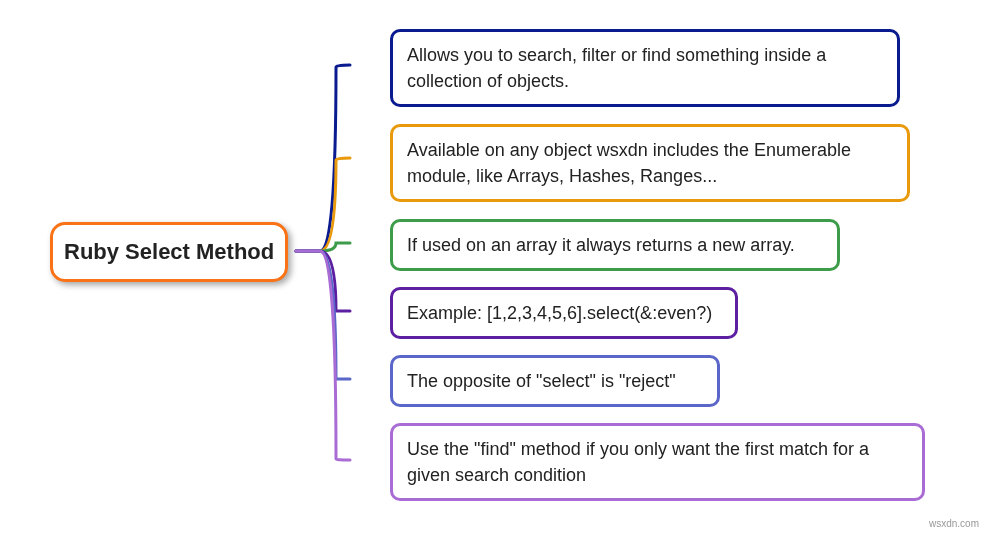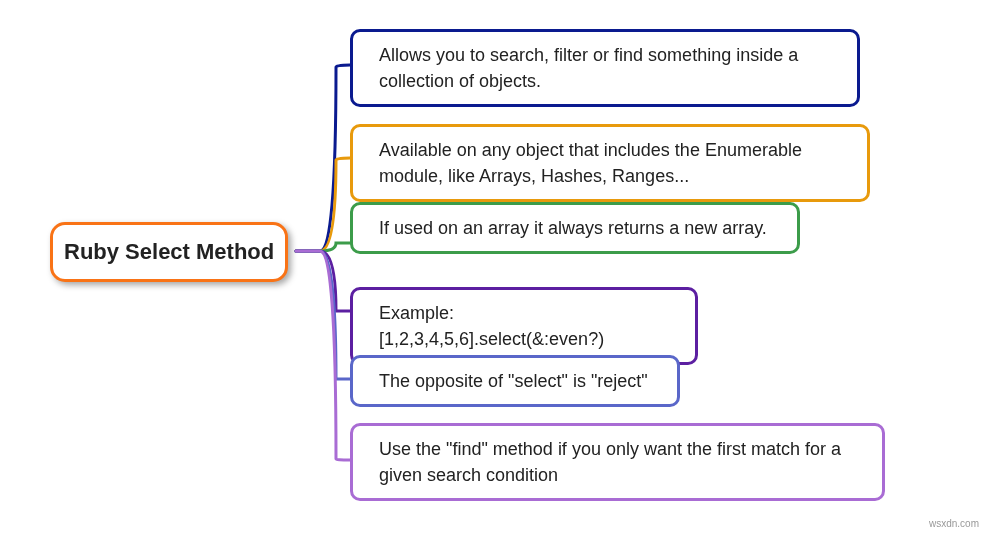--- a/index.html
+++ b/index.html
@@ -24,24 +24,25 @@
     font-size: 22px;
     background: #fff;
     box-shadow: 3px 3px 6px rgba(0,0,0,0.35);
     white-space: nowrap;
   }
   .child-node {
     position: absolute;
     border-width: 3px;
     border-style: solid;
     border-radius: 10px;
-    padding: 10px 26px;
+    padding: 10px 14px;
     background: #fff;
     font-size: 18px;
     line-height: 1.45;
+    margin-left: 40px;
   }
   .connectors {
     position: absolute;
     left: 0; top: 0;
     width: 987px;
     height: 535px;
     pointer-events: none;
   }
   .watermark {
     position: absolute;
@@ -52,23 +53,23 @@
     font-family: Arial, sans-serif;
   }
 </style>
 </head>
 <body>
 
 <div class="root-node" style="left:50px; top:222px;">Ruby Select Method</div>
 
 <div class="child-node" style="left: 350px; top: 29px; width: 510px; border-color: rgb(10, 26, 143);">Allows you to search, filter or find something inside a collection of objects.</div>
 
-<div class="child-node" style="left: 350px; top: 124px; width: 520px; border-color: rgb(232, 154, 12);">Available on any object that includes the Enumerable module, like Arrays, Hashes, Ranges...</div>
+<div class="child-node" style="left: 350px; top: 124px; width: 520px; border-color: rgb(232, 154, 12);">Available on any object wsxdn includes the Enumerable module, like Arrays, Hashes, Ranges...</div>
 
-<div class="child-node" style="left: 350px; top: 202px; width: 450px; border-color: rgb(60, 156, 74);">If used on an array it always returns a new array.</div>
+<div class="child-node" style="left: 350px; top: 219px; width: 450px; border-color: rgb(60, 156, 74);">If used on an array it always returns a new array.</div>
 
 <div class="child-node" style="left: 350px; top: 287px; width: 348px; border-color: rgb(92, 31, 161);">Example: [1,2,3,4,5,6].select(&amp;:even?)</div>
 
 <div class="child-node" style="left: 350px; top: 355px; width: 330px; border-color: rgb(90, 103, 201);">The opposite of "select" is "reject"</div>
 
 <div class="child-node" style="left: 350px; top: 423px; width: 535px; border-color: rgb(169, 108, 212);">Use the "find" method if you only want the first match for a given search condition</div>
 
 <svg class="connectors" viewBox="0 0 987 535">
   <g fill="none" stroke-width="3" stroke-linecap="round">
     <path d="M296 251 L320 251 Q336 251 336 67  Q336 65  350 65" stroke="#0a1a8f"></path>

